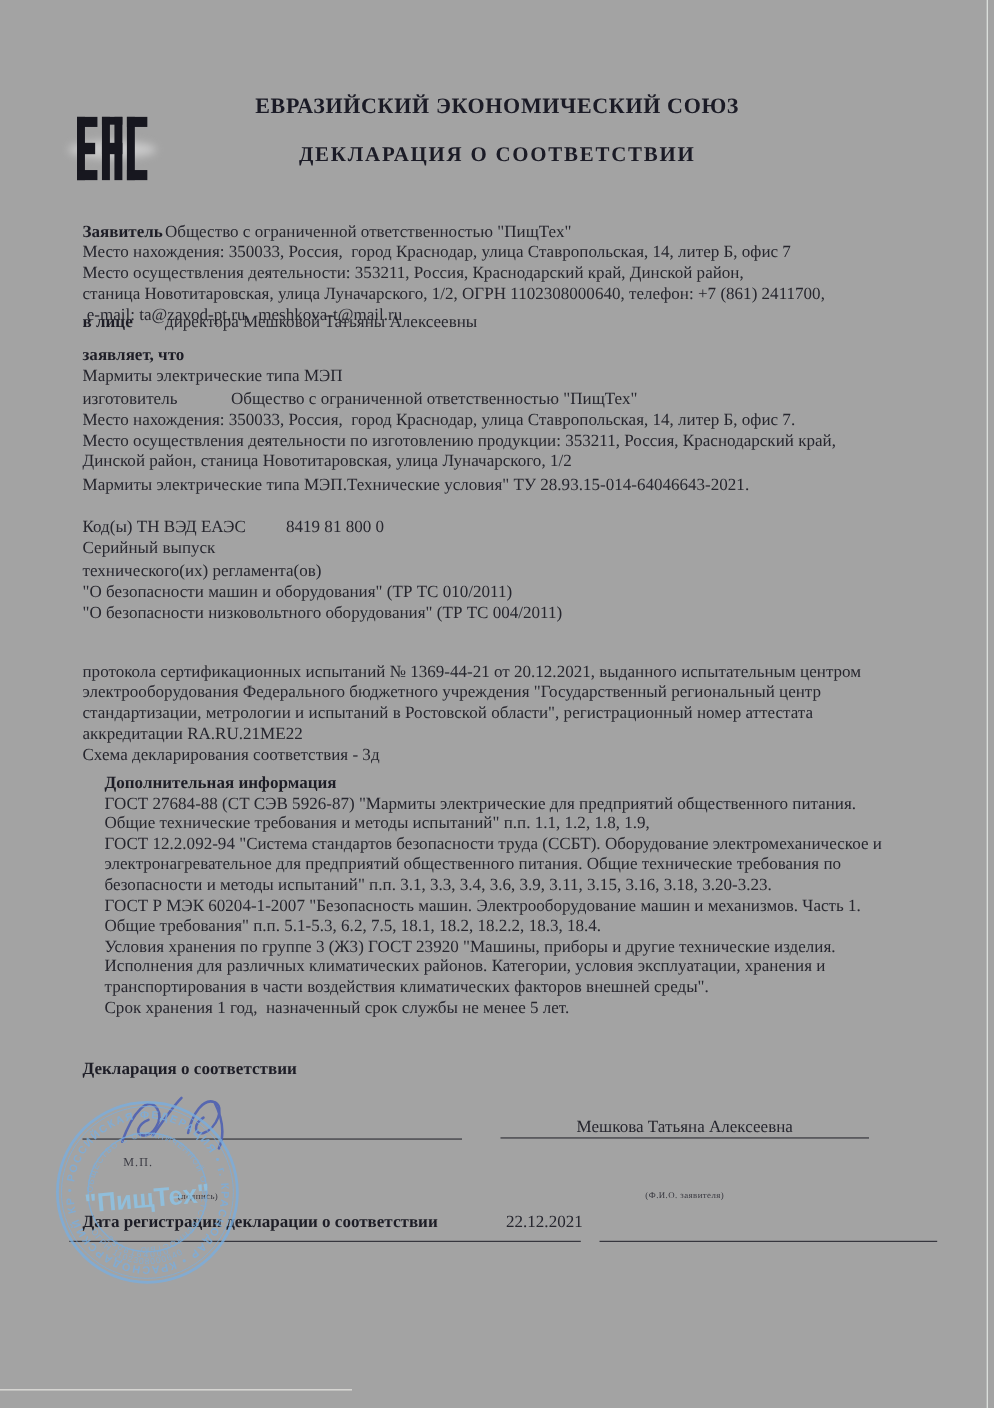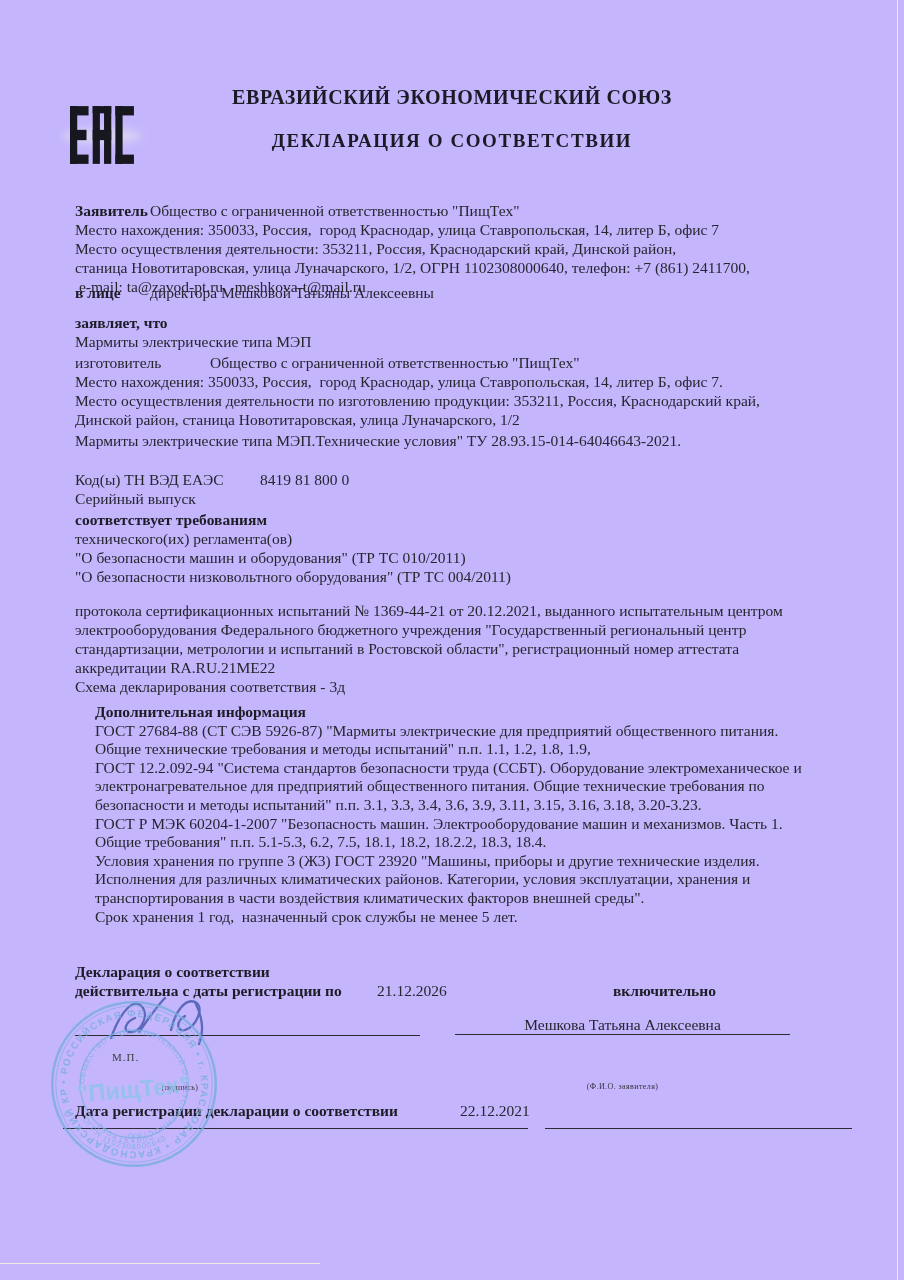--- a/index.html
+++ b/index.html
@@ -1,16 +1,16 @@
 <!DOCTYPE html>
 <html><head>
 <meta charset="utf-8">
 <style>
   html,body{margin:0;padding:0;background:#ffffff;}
-  .page{position:relative;width:904px;height:1280px;background:#c4b5fd;overflow:hidden;
+  .page{position:relative;width:904px;height:1280px;background:#a3a3a3;overflow:hidden;
         font-family:"Liberation Serif","DejaVu Serif",serif;color:#26262e;}
   .abs{position:absolute;}
   .center{left:0;right:0;text-align:center;}
   .t1{font-weight:bold;font-size:20px;letter-spacing:.6px;color:#1b1b26;}
   .t2{font-weight:bold;font-size:19px;letter-spacing:1.6px;color:#1b1b26;}
   .blk .line{white-space:pre;font-size:15.5px;line-height:19px;}
   .blk.tight .line{line-height:18.6px;}
   .b{font-weight:bold;color:#1d1d26;}
   .lbl75{display:inline-block;width:75px;font-weight:bold;color:#1d1d26;}
   .lbl135{display:inline-block;width:135px;}
@@ -81,21 +81,20 @@
   </div>
   <div class="abs blk" style="left:75px;top:431px;">
     <div class="line">Мармиты электрические типа МЭП.Технические условия" ТУ 28.93.15-014-64046643-2021.</div>
   </div>
   <div class="abs blk" style="left:75px;top:470px;">
     <div class="line"><span class="lbl185">Код(ы) ТН ВЭД ЕАЭС</span><span>8419 81 800 0</span></div>
     <div class="line">Серийный выпуск</div>
   </div>
 
   <div class="abs blk" style="left:75px;top:510px;">
-    <div class="line b">соответствует требованиям</div>
     <div class="line">технического(их) регламента(ов)</div>
     <div class="line">"О безопасности машин и оборудования" (ТР ТС 010/2011)</div>
     <div class="line">"О безопасности низковольтного оборудования" (ТР ТС 004/2011)</div>
   </div>
 
   <div class="abs blk" style="left:75px;top:601px;">
     <div class="line">протокола сертификационных испытаний № 1369-44-21 от 20.12.2021, выданного испытательным центром</div>
     <div class="line">электрооборудования Федерального бюджетного учреждения "Государственный региональный центр</div>
     <div class="line">стандартизации, метрологии и испытаний в Ростовской области", регистрационный номер аттестата</div>
     <div class="line">аккредитации RA.RU.21ME22</div>
@@ -112,21 +111,20 @@
     <div class="line">ГОСТ Р МЭК 60204-1-2007 "Безопасность машин. Электрооборудование машин и механизмов. Часть 1.</div>
     <div class="line">Общие требования" п.п. 5.1-5.3, 6.2, 7.5, 18.1, 18.2, 18.2.2, 18.3, 18.4.</div>
     <div class="line">Условия хранения по группе 3 (Ж3) ГОСТ 23920 "Машины, приборы и другие технические изделия.</div>
     <div class="line">Исполнения для различных климатических районов. Категории, условия эксплуатации, хранения и</div>
     <div class="line">транспортирования в части воздействия климатических факторов внешней среды".</div>
     <div class="line">Срок хранения 1 год,  назначенный срок службы не менее 5 лет.</div>
   </div>
 
   <div class="abs blk" style="left:75px;top:962px;">
     <div class="line b">Декларация о соответствии</div>
-    <div class="line"><span class="lbl302">действительна с даты регистрации по</span><span class="dt236">21.12.2026</span><span class="b">включительно</span></div>
   </div>
 
   <div class="abs sigline" style="left:75px;top:1020px;width:345px;height:15px;"></div>
   <div class="abs cap" style="left:120px;top:1039px;width:120px;text-align:center;">(подпись)</div>
   <div class="abs mp" style="left:112px;top:1051px;">М.П.</div>
 
   <div class="abs fio" style="left:455px;top:1016px;width:335px;">Мешкова Татьяна Алексеевна</div>
   <div class="abs sigline" style="left:455px;top:1020px;width:335px;height:14px;"></div>
   <div class="abs cap" style="left:455px;top:1038px;width:335px;text-align:center;">(Ф.И.О. заявителя)</div>
 

